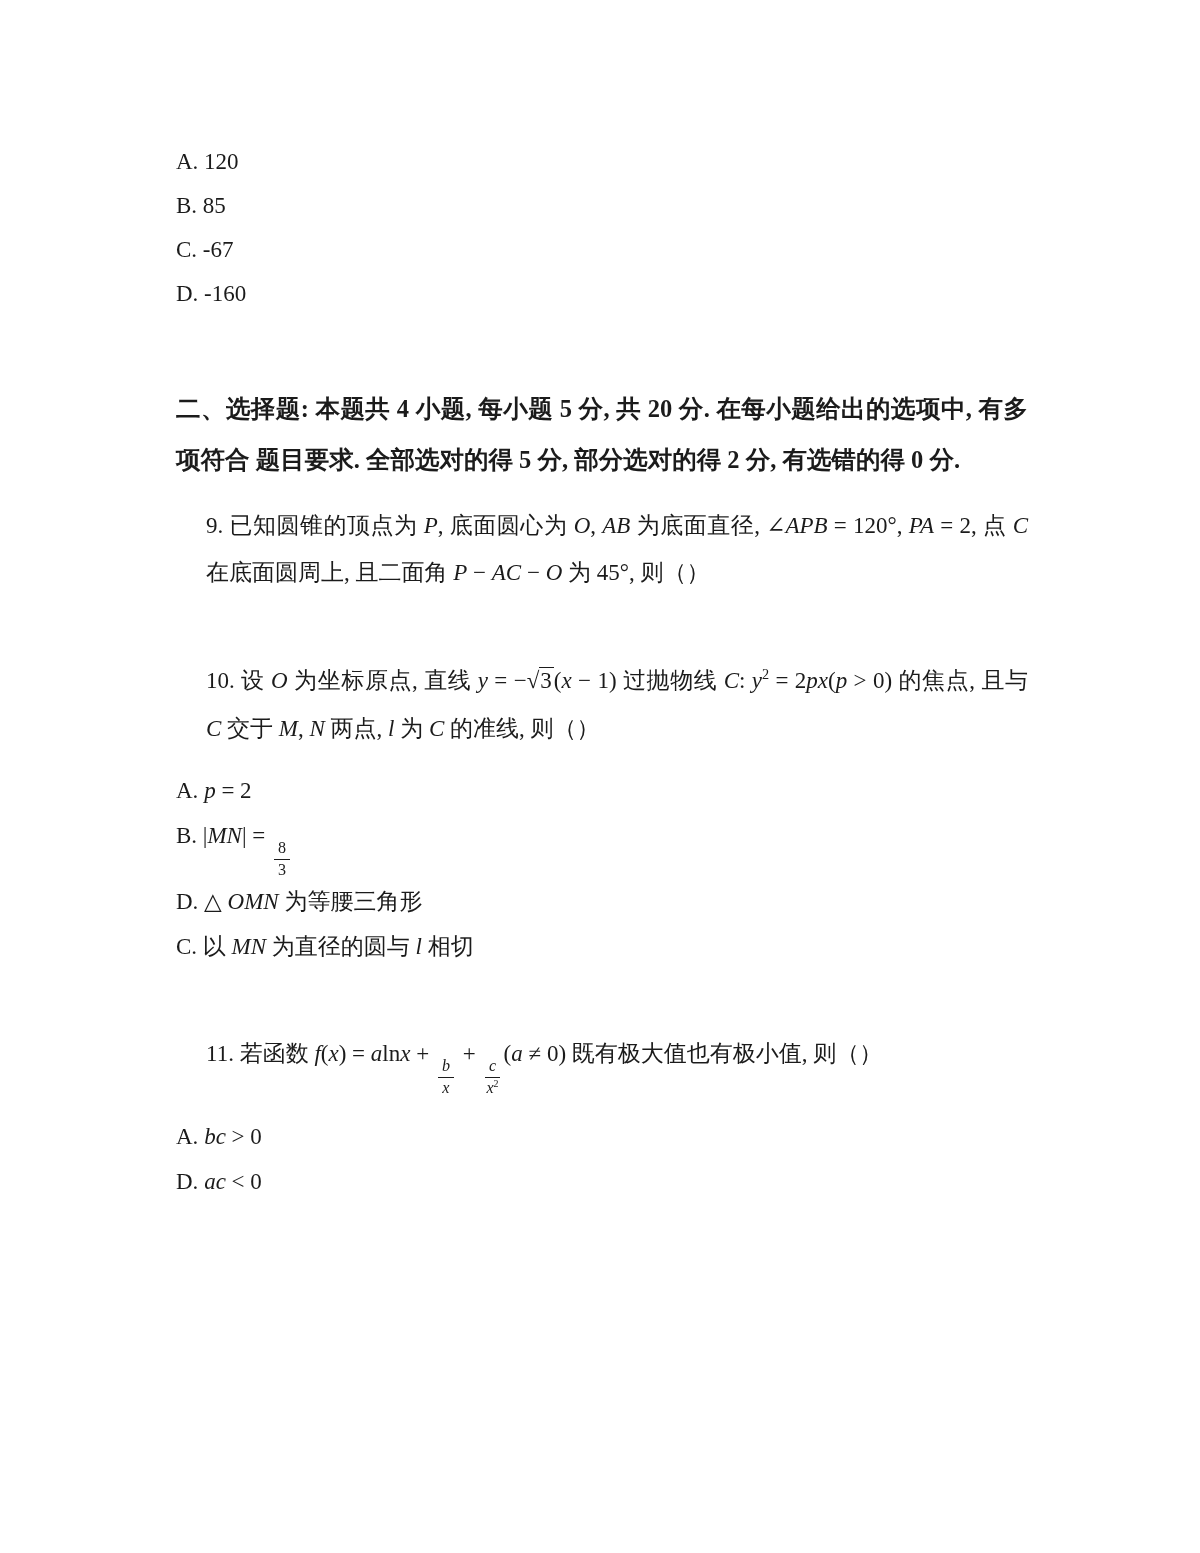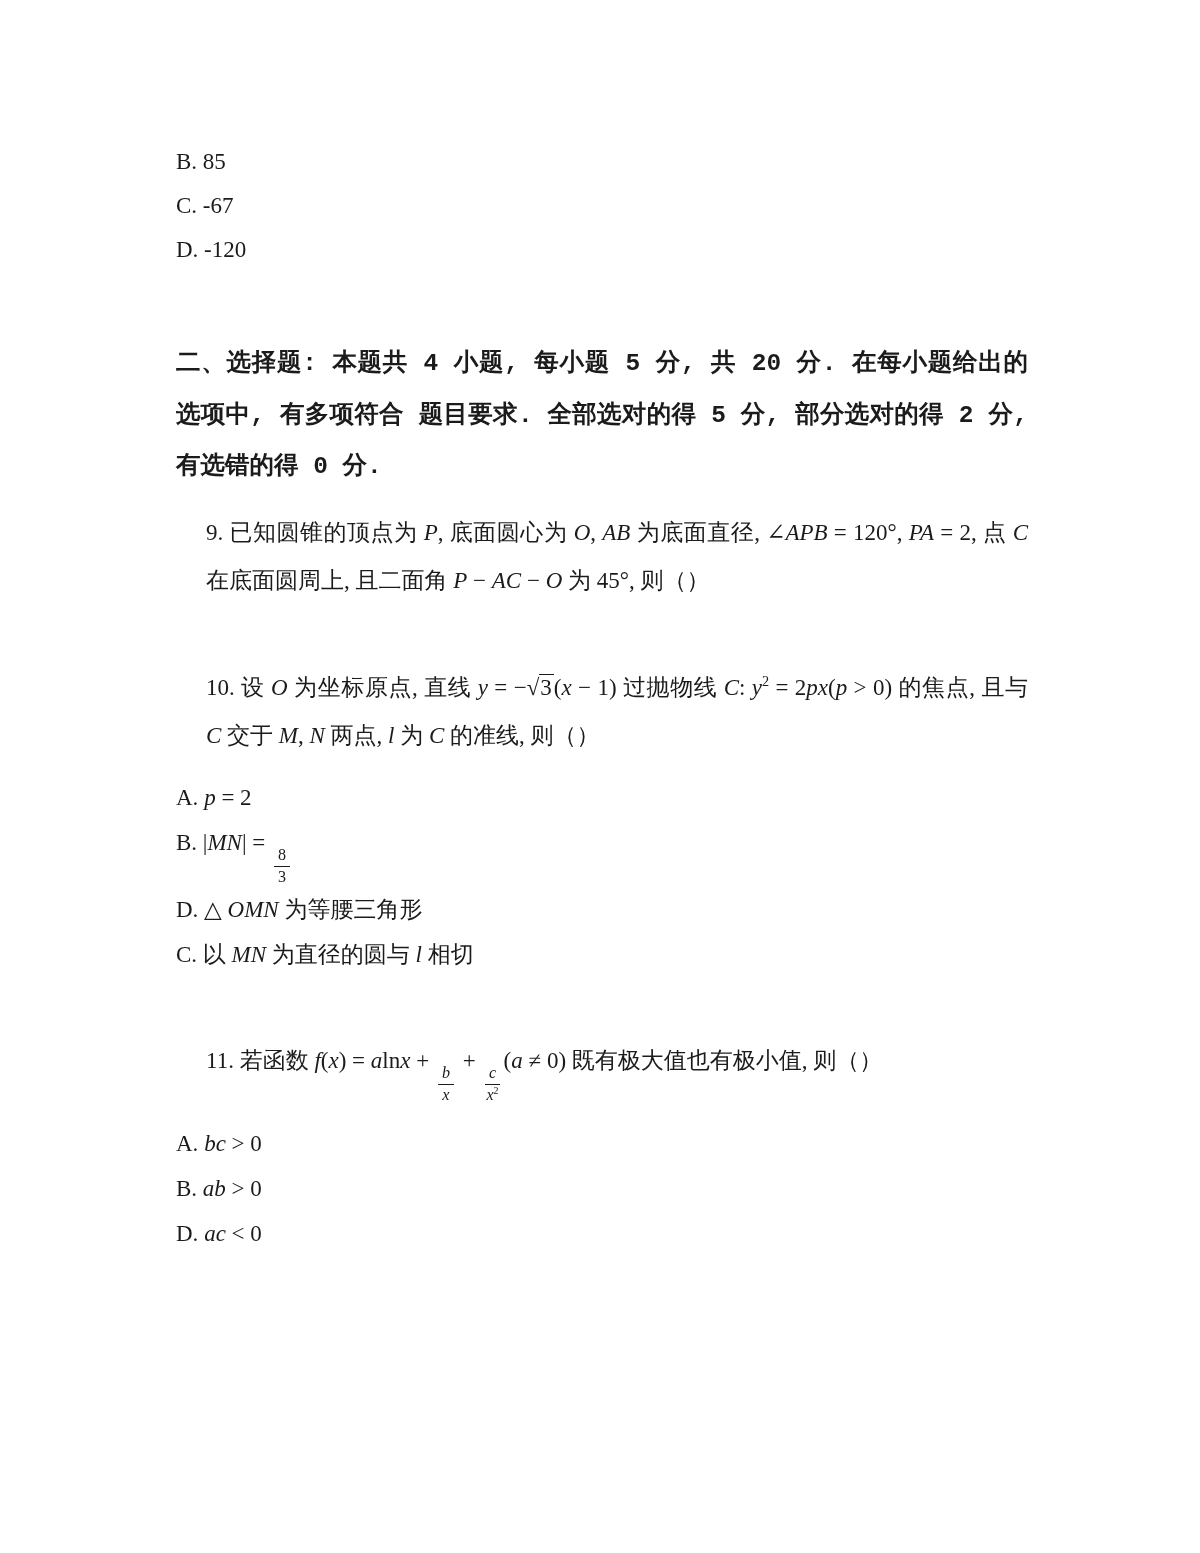--- a/index.html
+++ b/index.html
@@ -11,21 +11,21 @@
     color: #1b1b1b;
   }
   .page {
     width: 1200px;
     padding: 140px 172px 80px 176px;
     font-size: 23px;
   }
   p { margin: 0; }
   .top-opts p { line-height: 1.92; }
   .section-header {
-    font-family: Liberation Mono, monospace;
+    font-family: Liberation Serif, serif;
     font-weight: 700;
     font-size: 24.5px;
     line-height: 2.1;
     text-align: justify;
     margin-top: 66px;
   }
   .stem {
     line-height: 2.08;
     text-align: justify;
     margin-top: 16px;
@@ -49,23 +49,24 @@
   }
   .frac .num { border-bottom: 1.4px solid currentColor; padding: 0 4px; }
   .frac .den { padding: 0 2px; }
 </style>
 </head>
 <body>
 
 <div class="page">
 
   <div class="top-opts">
+    <p>A. 120</p>
     <p>B. 85</p>
     <p>C. -67</p>
-    <p>D. -120</p>
+    <p>D. -160</p>
   </div>
 
   <p class="section-header">二、选择题: 本题共 4 小题, 每小题 5 分, 共 20 分. 在每小题给出的选项中, 有多项符合 题目要求. 全部选对的得 5 分, 部分选对的得 2 分, 有选错的得 0 分.</p>
 
   <div class="q-block" style="margin-top:14px">
     <p class="stem">9. 已知圆锥的顶点为 <i>P</i>, 底面圆心为 <i>O</i>, <i>AB</i> 为底面直径, ∠<i>APB</i> = 120°, <i>PA</i> = 2, 点 <i>C</i> 在底面圆周上, 且二面角 <i>P</i> − <i>AC</i> − <i>O</i> 为 45°, 则（）</p>
   </div>
 
   <div class="q-block">
     <p class="stem" style="margin-top:0">10. 设 <i>O</i> 为坐标原点, 直线 <i>y</i> = −<span class="sqrt">√<span class="r">3</span></span>(<i>x</i> − 1) 过抛物线 <i>C</i>: <i>y</i><sup>2</sup> = 2<i>px</i>(<i>p</i> &gt; 0) 的焦点, 且与 <i>C</i> 交于 <i>M</i>, <i>N</i> 两点, <i>l</i> 为 <i>C</i> 的准线, 则（）</p>
@@ -83,18 +84,17 @@
   <div class="q-block">
     <p class="stem" style="margin-top:0">11. 若函数 <i>f</i>(<i>x</i>) = <i>a</i>ln<i>x</i> + <span class="frac">
           <span class="num"><i>b</i></span>
           <span class="den"><i>x</i></span>
         </span> + <span class="frac">
           <span class="num"><i>c</i></span>
           <span class="den"><i>x</i><sup>2</sup></span>
         </span>(<i>a</i> ≠ 0) 既有极大值也有极小值, 则（）</p>
     <div class="opts">
       <p>A. <i>bc</i> &gt; 0</p>
-      <p>B. <i>ab</i> &gt; 0</p>
       <p>D. <i>ac</i> &lt; 0</p>
     </div>
   </div>
 
 </div>
 
 </body></html>

